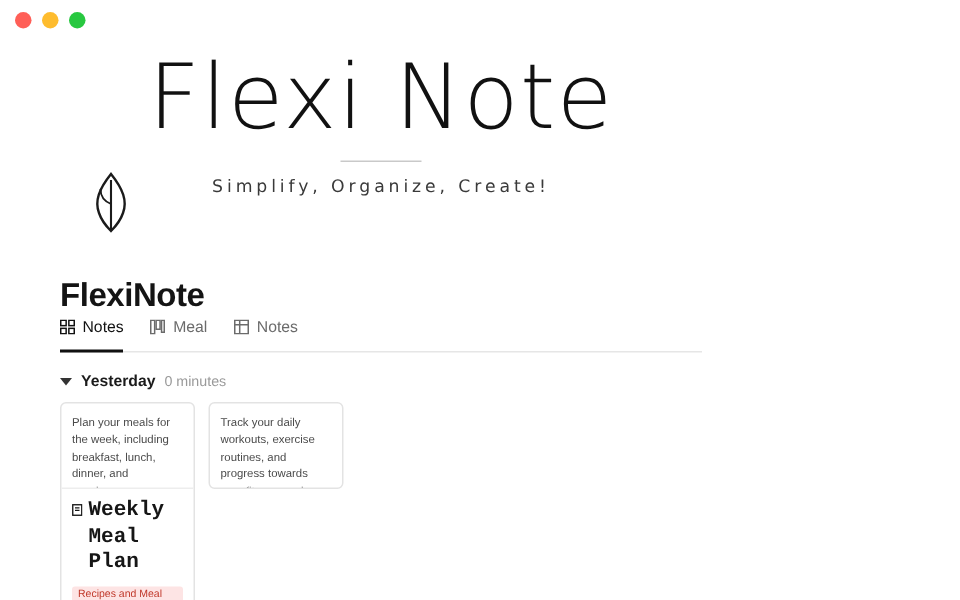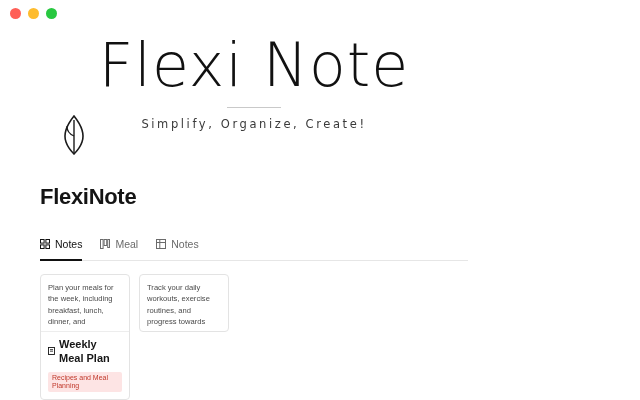--- a/index.html
+++ b/index.html
@@ -72,21 +72,21 @@
   }
   .app-title {
     font-size: 22px;
     font-weight: bold;
     color: #141414;
     letter-spacing: -0.3px;
   }
   .tabs {
     display: flex;
     gap: 18px;
-    margin-top: 28px;
+    margin-top: 2px;
     border-bottom: 1px solid #e6e6e6;
     padding-bottom: 6px;
   }
   .tab {
     display: flex;
     align-items: center;
     gap: 5px;
     font-size: 10.5px;
     color: #6b6b6b;
     padding-bottom: 4px;
@@ -145,26 +145,27 @@
     color: #4a4a4a;
     height: 56px;
     overflow: hidden;
   }
   .card-foot {
     border-top: 1px solid #ededed;
     padding: 6px 7px 7px 7px;
   }
   .card-title {
     display: flex;
-    align-items: center;
+    align-items: flex-start;
     gap: 4px;
-    font-size: 11px;
+    font-size: 14px;
     font-weight: bold;
     color: #161616;
     line-height: 1.25;
+    font-family: Liberation Mono, monospace;
   }
   .note-icon { flex: 0 0 auto; margin-top: 1px; }
   .tag {
     display: inline-block;
     margin-top: 6px;
     font-size: 7px;
     padding: 2px 4px;
     border-radius: 2px;
     background: #fde4e4;
     color: #c0392b;
@@ -228,20 +229,25 @@
             <line x1="0.5" y1="3.5" x2="9.5" y2="3.5" stroke="#6b6b6b" stroke-width="1"></line>
             <line x1="3.8" y1="0.5" x2="3.8" y2="9.5" stroke="#6b6b6b" stroke-width="1"></line>
           </svg>
         </span>
         <span>Notes</span>
       </div>
     </div>
   </div>
 
   <div class="section">
+    <div class="section-head">
+      <span class="caret"></span>
+      <span class="section-label">Yesterday</span>
+      <span class="section-meta">0 minutes</span>
+    </div>
     <div class="cards">
 
       <div class="card">
         <div class="card-body">Plan your meals for the week, including breakfast, lunch, dinner, and snacks......</div>
         <div class="card-foot">
           <div class="card-title">
             <span class="note-icon">
               <svg width="7" height="8" viewBox="0 0 7 8">
                 <rect x="0.5" y="0.5" width="6" height="7" fill="none" stroke="#161616" stroke-width="0.9"></rect>
                 <line x1="2" y1="2.6" x2="5" y2="2.6" stroke="#161616" stroke-width="0.8"></line>

